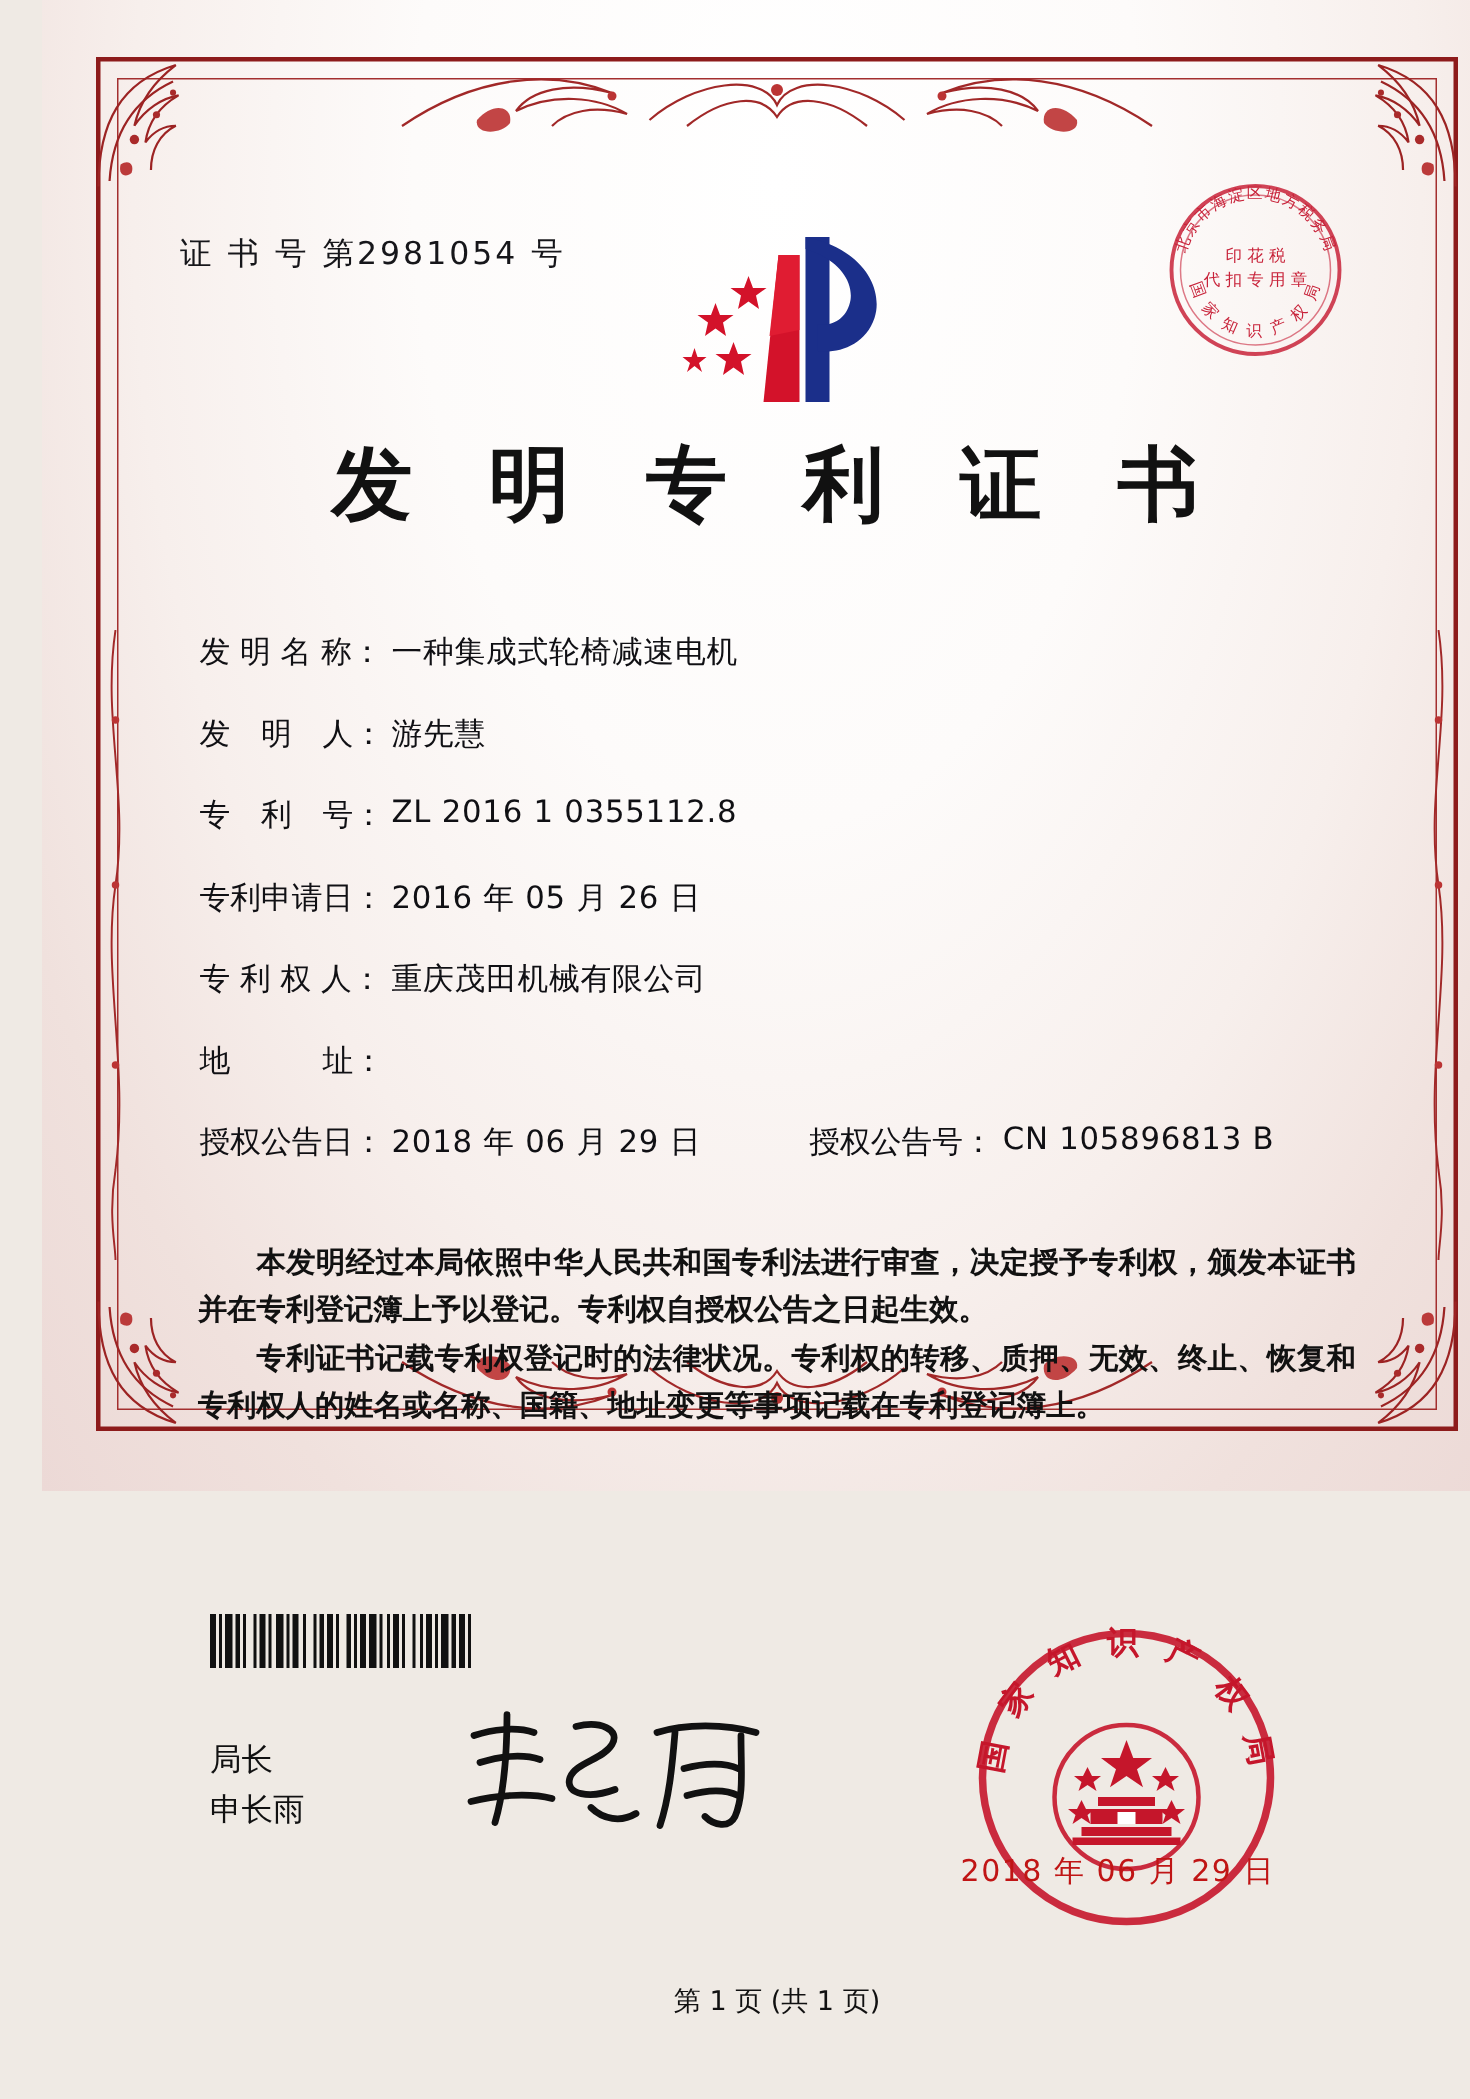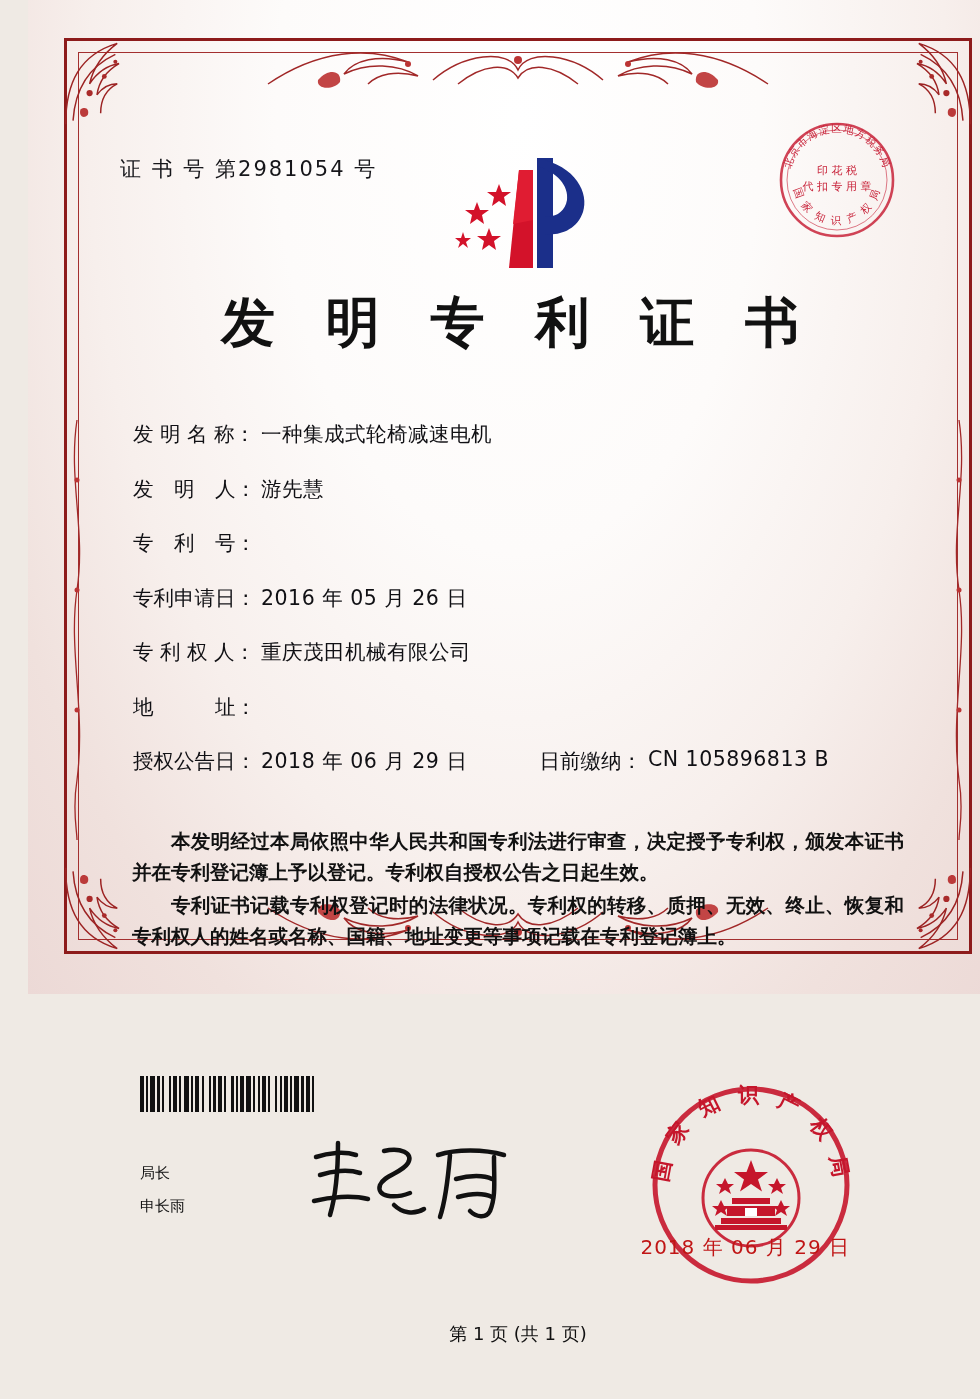--- a/index.html
+++ b/index.html
@@ -106,21 +106,21 @@
   .barcode{
     position:absolute;left:112px;top:1076px;
     width:268px;height:36px;
     display:flex;align-items:stretch;
   }
   .barcode i{display:block;height:100%;background:#111;}
 
   
   .sig-label{
     position:absolute;left:112px;top:1157px;
-    font-size:15px;line-height:33px;color:#111;
+    font-size:21px;line-height:33px;color:#111;
     font-family:"DejaVu Sans", sans-serif;
   }
   .sig-script{
     position:absolute;left:270px;top:1135px;
     width:230px;height:90px;
   }
   .sig-script svg{width:100%;height:100%;display:block;}
 
   
   .seal{
@@ -295,36 +295,37 @@
     <div class="frow">
       <span class="flabel">发 明 名 称：</span>
       <span class="fvalue">一种集成式轮椅减速电机</span>
     </div>
     <div class="frow">
       <span class="flabel">发　明　人：</span>
       <span class="fvalue">游先慧</span>
     </div>
     <div class="frow">
       <span class="flabel">专　利　号：</span>
+      <span class="fvalue">ZL 2016 1 0355112.8</span>
     </div>
     <div class="frow">
       <span class="flabel">专利申请日：</span>
       <span class="fvalue">2016 年 05 月 26 日</span>
     </div>
     <div class="frow">
       <span class="flabel">专 利 权 人：</span>
       <span class="fvalue">重庆茂田机械有限公司</span>
     </div>
     <div class="frow">
       <span class="flabel">地　　　址：</span>
     </div>
     <div class="frow two">
       <span class="flabel">授权公告日：</span>
       <span class="fvalue">2018 年 06 月 29 日</span>
-      <span class="sec-label">日前缴纳：</span>
+      <span class="sec-label">授权公告号：</span>
       <span class="fvalue" style="margin-left:6px;">CN 105896813 B</span>
     </div>
   </div>
 
   <div class="paras">
     <p>本发明经过本局依照中华人民共和国专利法进行审查，决定授予专利权，颁发本证书并在专利登记簿上予以登记。专利权自授权公告之日起生效。</p>
     <p>专利证书记载专利权登记时的法律状况。专利权的转移、质押、无效、终止、恢复和专利权人的姓名或名称、国籍、地址变更等事项记载在专利登记簿上。</p>
   </div>
 
   <div class="barcode" id="barcode">

